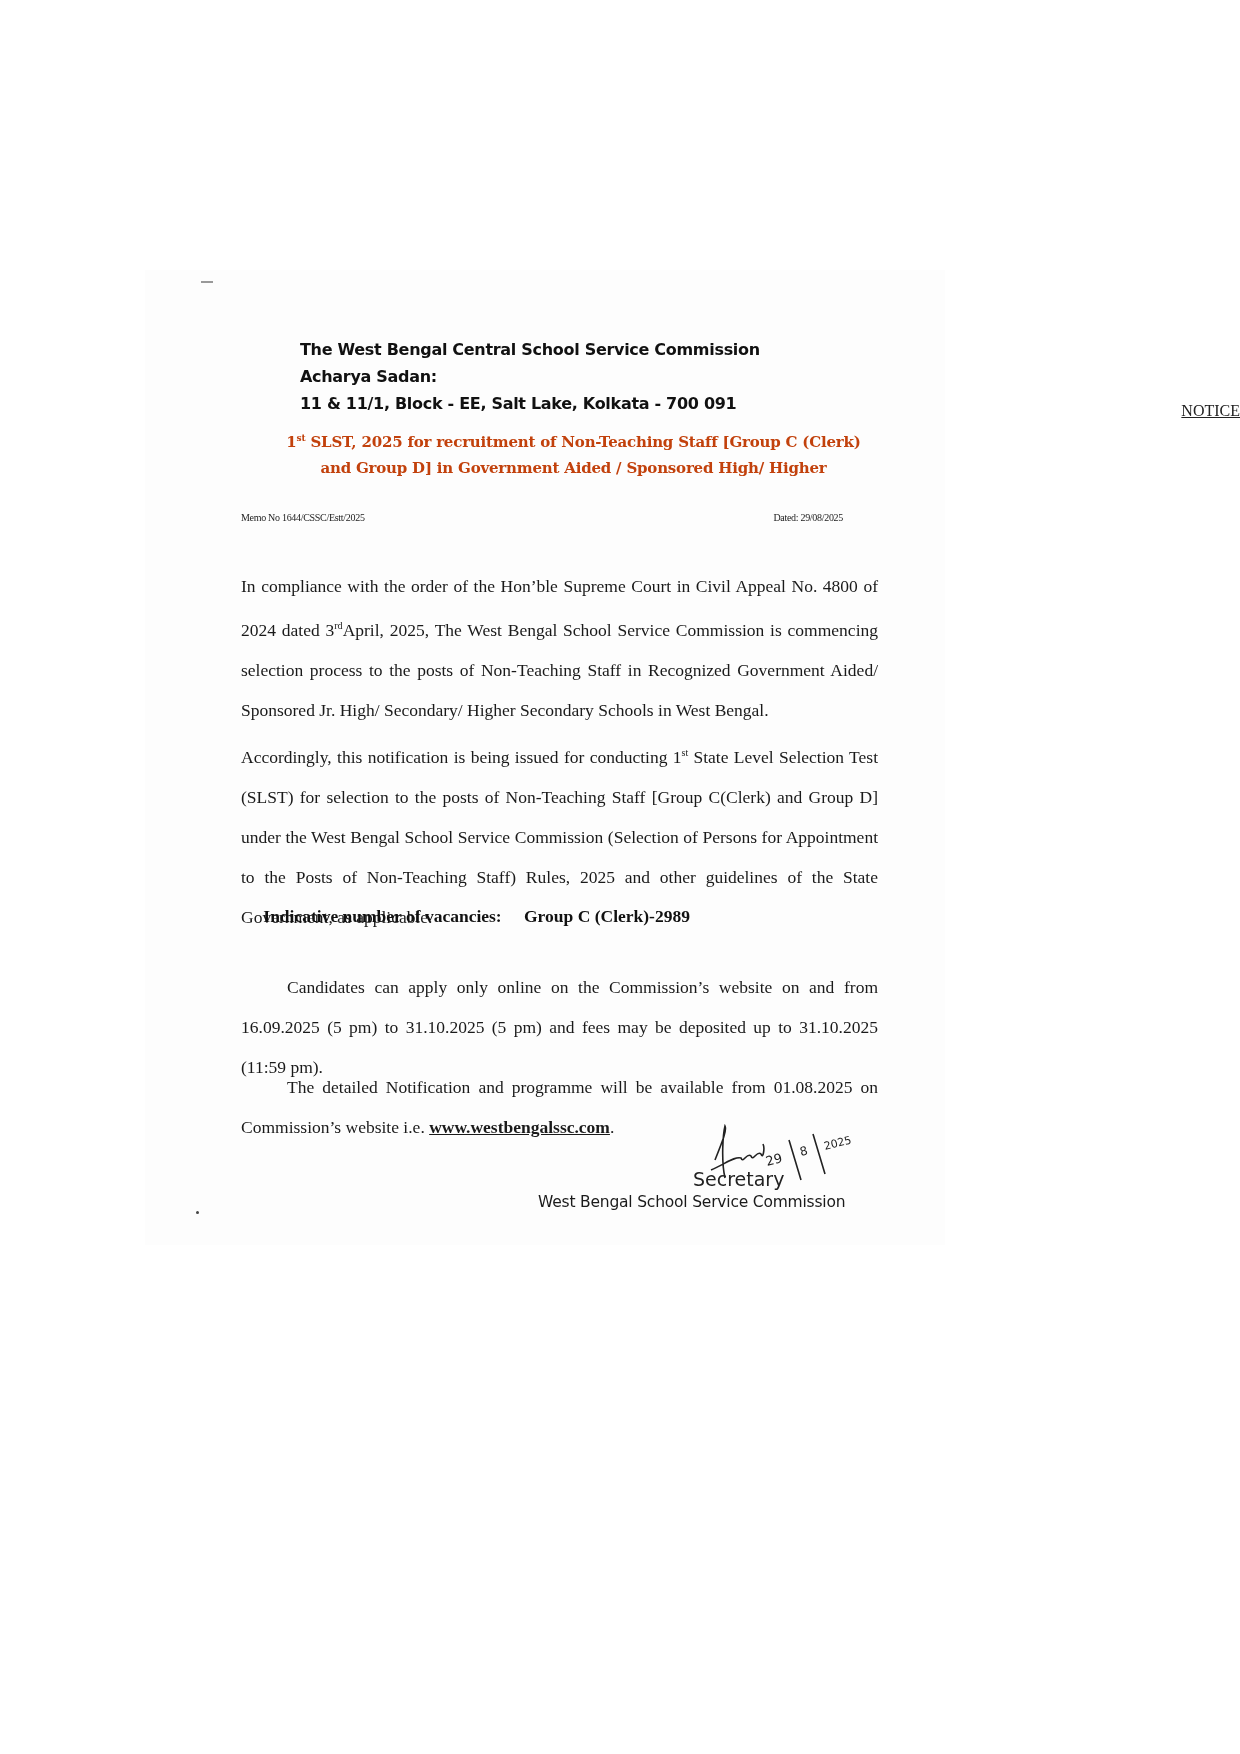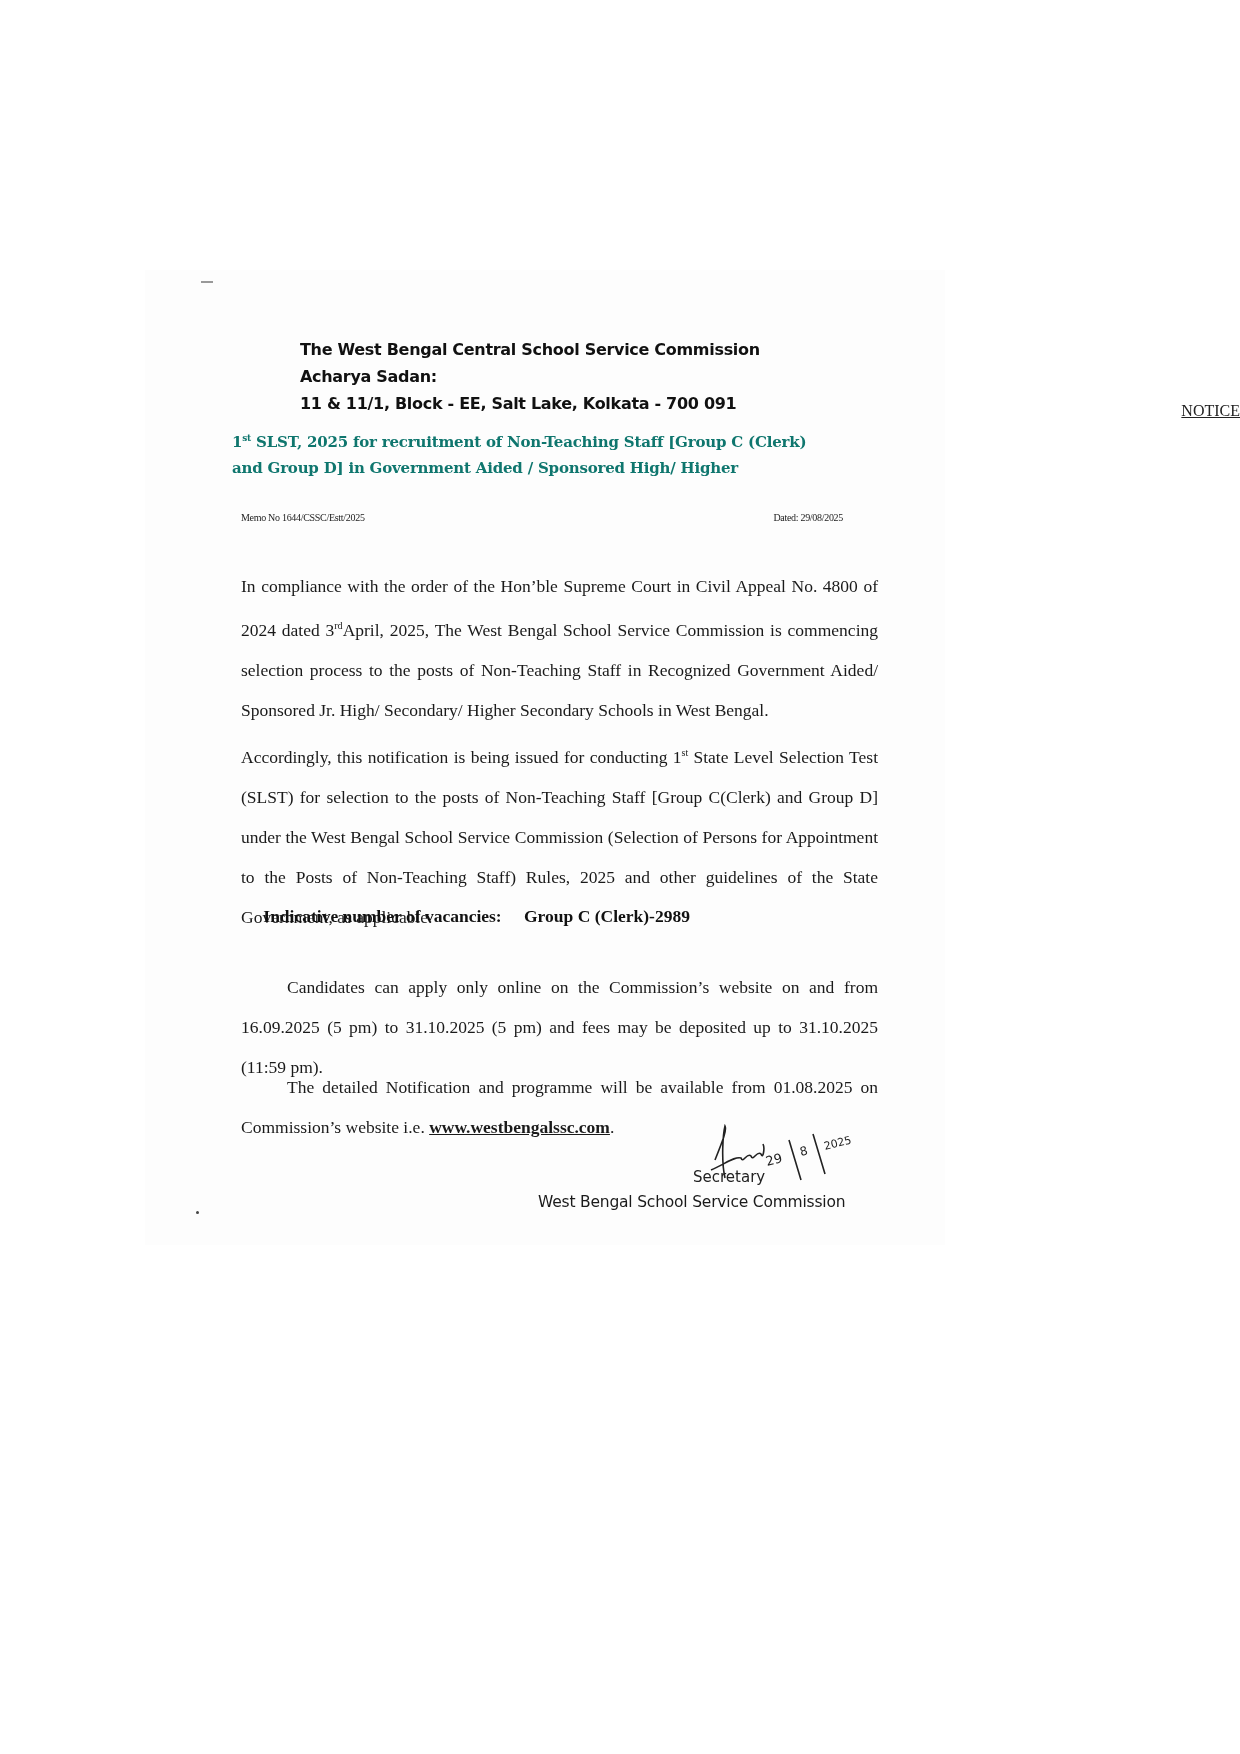--- a/index.html
+++ b/index.html
@@ -19,22 +19,22 @@
     font-family: "DejaVu Sans", sans-serif;
     font-weight: bold; font-size: 16px; line-height: 27px; color: #111;
     letter-spacing: -0.3px;
     margin-top: 40px;
   }
   .notice-label {
     position: absolute; left: 0; width: 1240px; top: 402px; text-align: right;
     font-family: "Liberation Serif", serif; font-size: 16px; text-decoration: underline; color: #222;
   }
   .subject {
-    position: absolute; left: 232px; width: 635px; top: 425px; text-align: left;
-    font-family: "DejaVu Serif", serif; font-weight: bold; font-size: 15px; line-height: 26px; color: #0f766e;
+    position: absolute; left: 256px; width: 635px; top: 425px; text-align: center;
+    font-family: "DejaVu Serif", serif; font-weight: bold; font-size: 15px; line-height: 26px; color: #c2410c;
     letter-spacing: -0.2px;
   }
   .subject sup { font-size: 9px; }
   .memo-row {
     position: absolute; left: 241px; width: 602px; top: 512px;
     display: flex; justify-content: space-between;
     font-family: Liberation Serif, serif; font-size: 10px; color: #222; letter-spacing: -0.3px;
   }
   .body-text {
     position: absolute; left: 241px; width: 637px;
@@ -53,21 +53,21 @@
   .vac-row2 { padding-left: 272px; }
   .para3 { top: 967px; }
   .para4 { top: 1067px; }
   .indent { display: inline-block; width: 46px; }
   .website { font-weight: bold; text-decoration: underline; }
   .signature {
     position: absolute; left: 705px; top: 1120px; width: 160px; height: 70px;
   }
   .sig-title {
     position: absolute; left: 693px; top: 1168px;
-    font-family: "DejaVu Sans", sans-serif; font-size: 15px; color: #222;
+    font-family: "DejaVu Sans", sans-serif; font-size: 19px; color: #222;
   }
   .sig-org {
     position: absolute; left: 538px; top: 1193px;
     font-family: "DejaVu Sans", sans-serif; font-size: 15.5px; color: #1a1a1a; letter-spacing: -0.2px;
   }
 </style>
 </head>
 <body>
 
 <div class="page-scan"></div>

